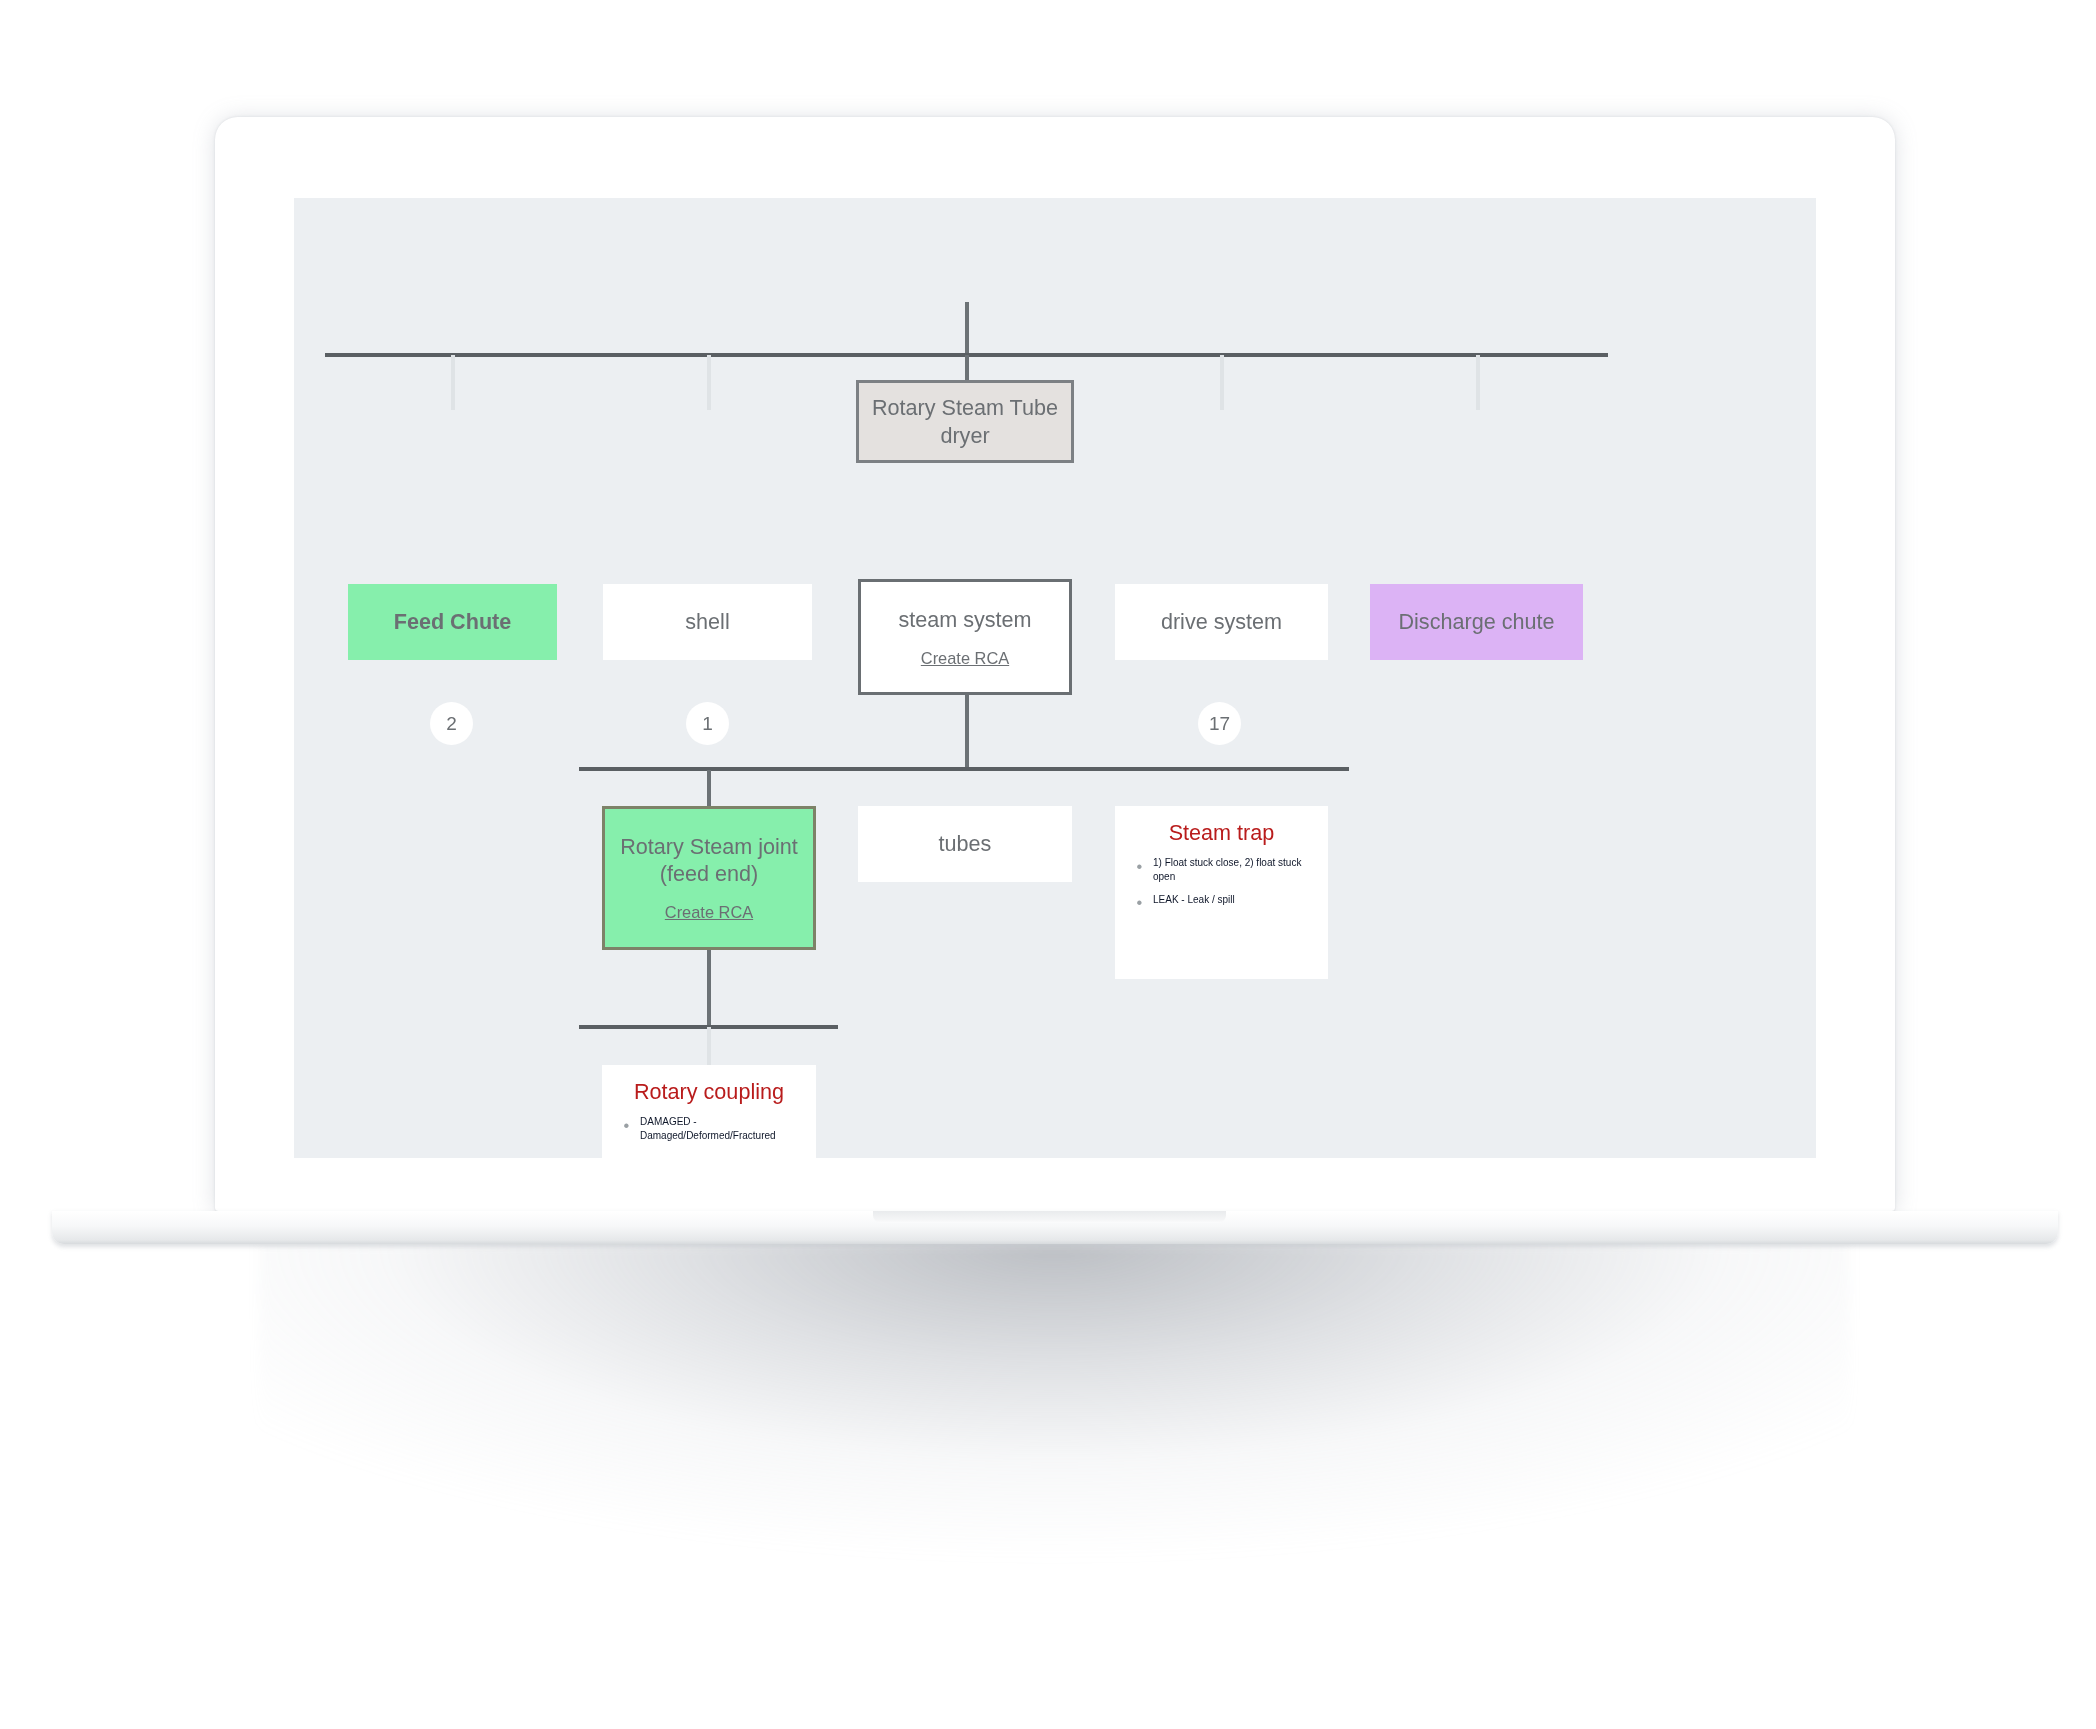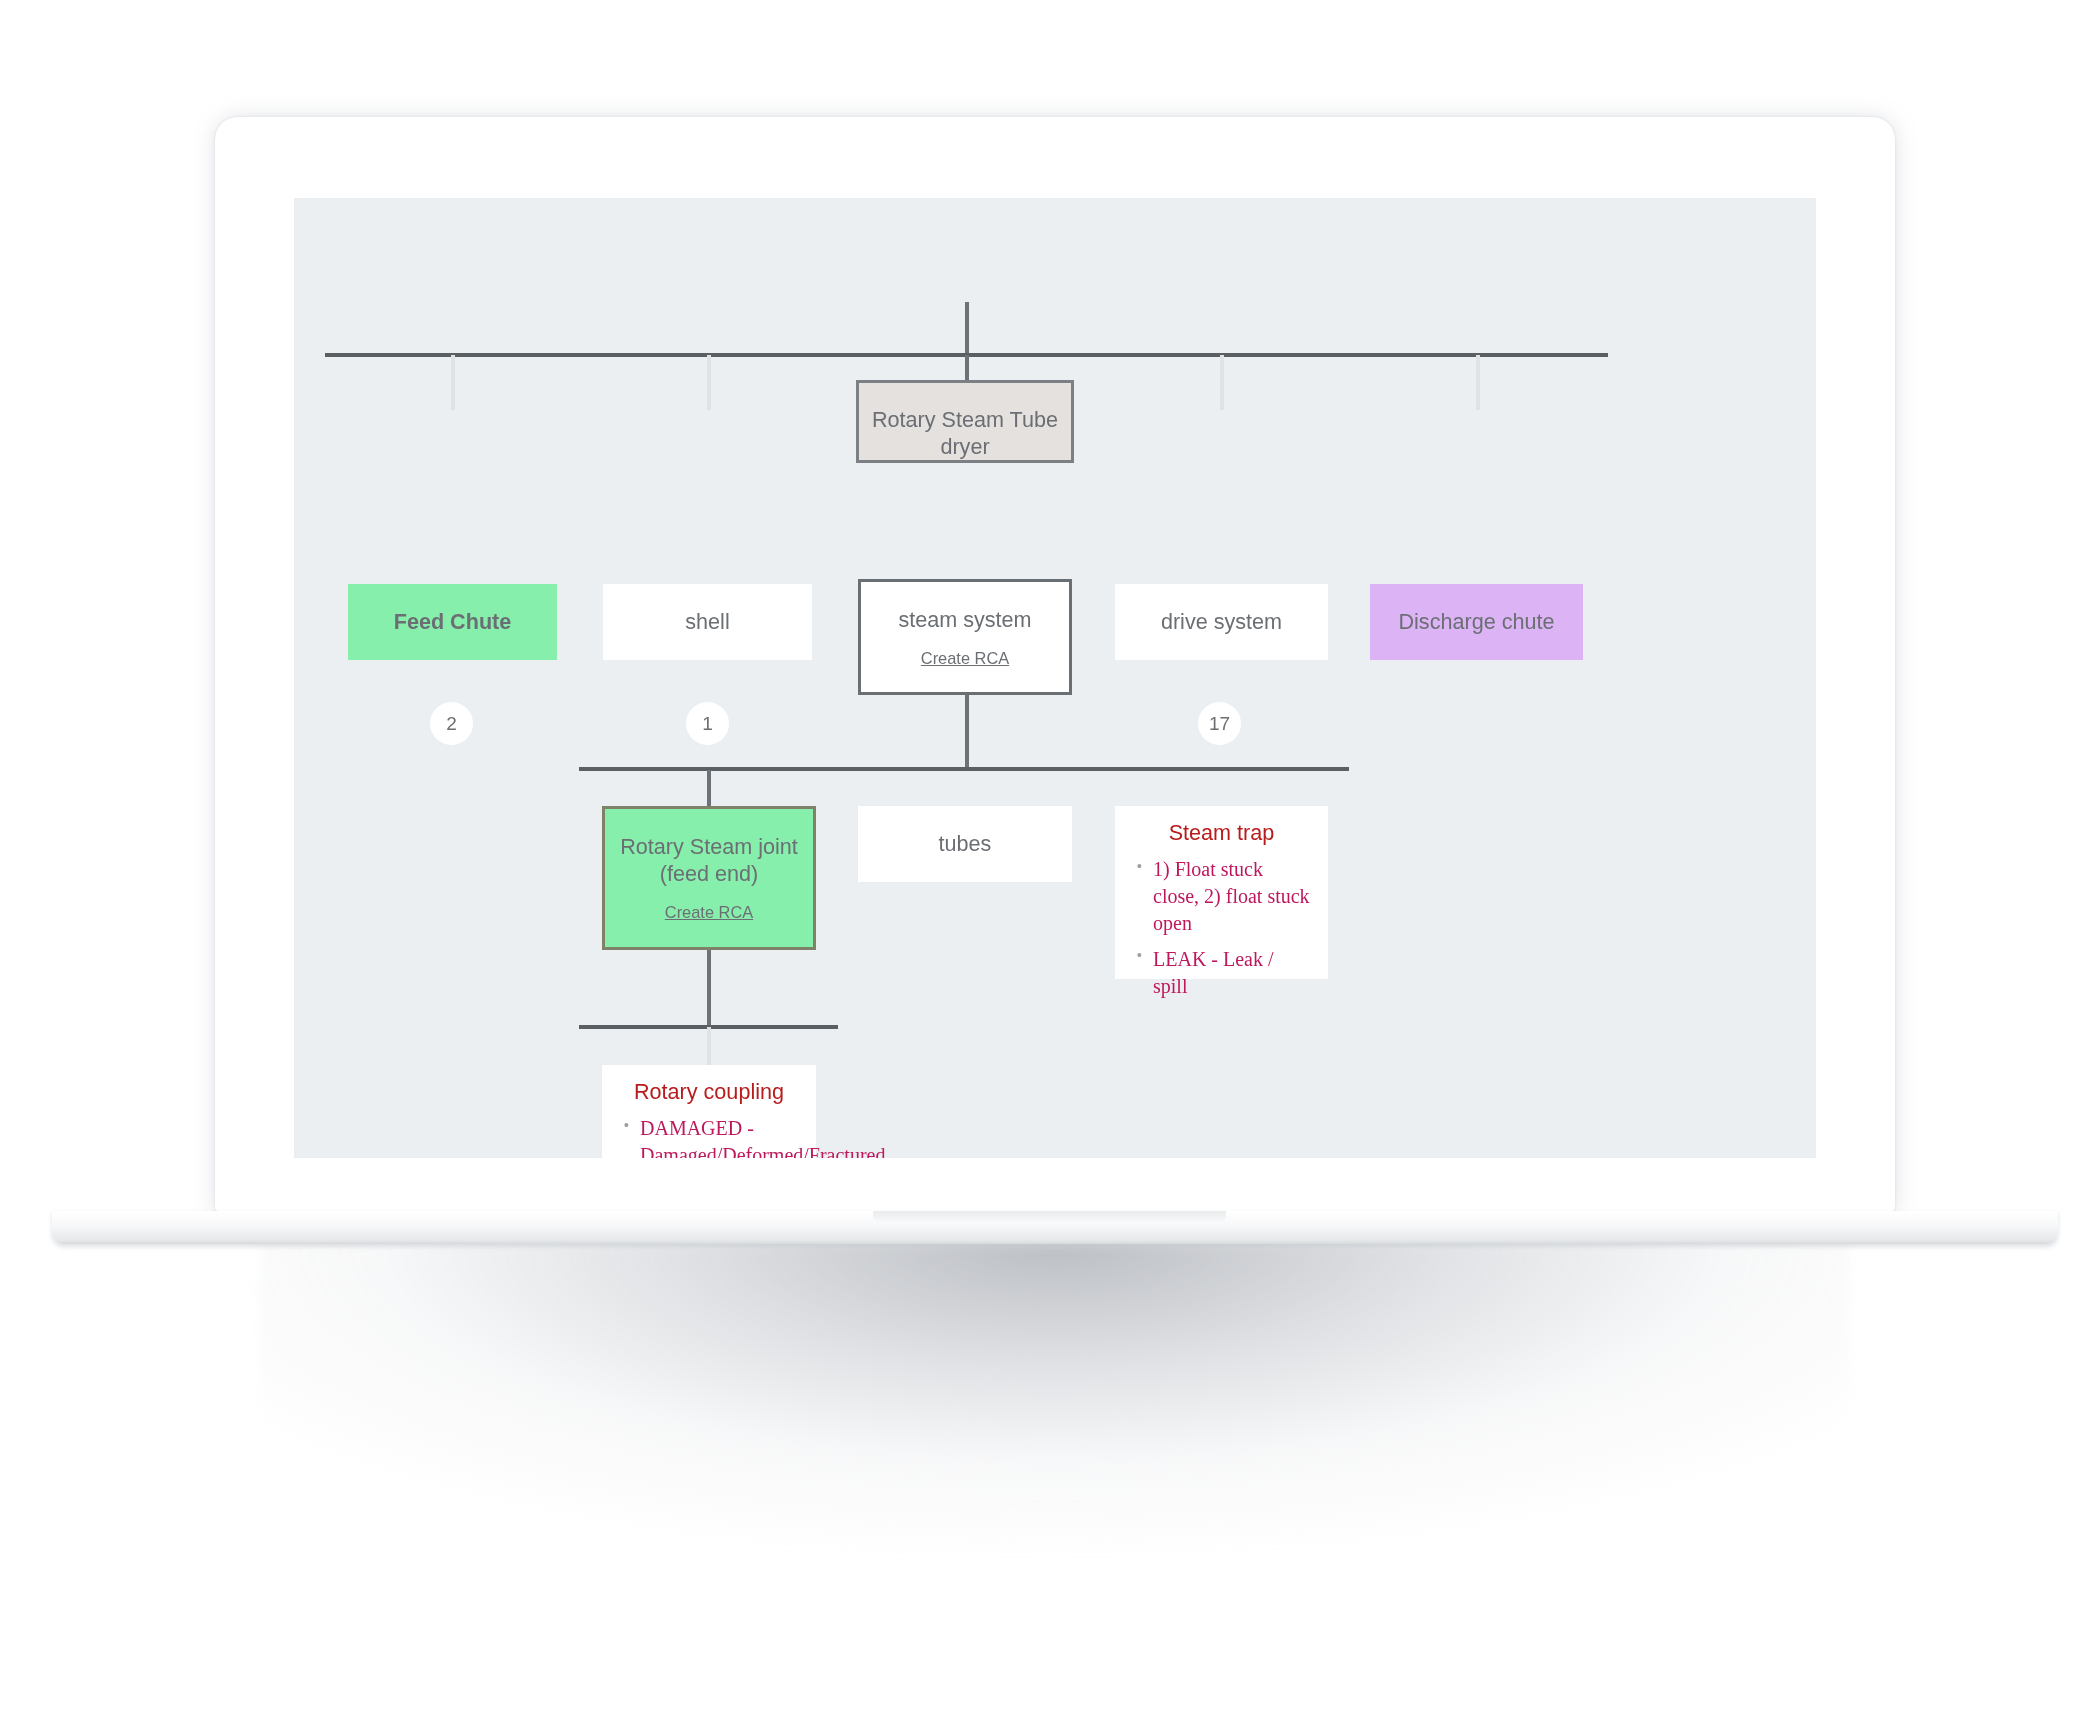--- a/index.html
+++ b/index.html
@@ -98,21 +98,20 @@
   .node-plain {
     background: #ffffff;
   }
   .node-bordered {
     background: #ffffff;
     border: 3.5px solid #6a6f73;
   }
   .node-root {
     background: #e4e1df;
     border: 3.5px solid #7c8084;
-    justify-content: flex-end;
   }
   .node-olive {
     background: #86efac;
     border: 3.5px solid #7d8268;
   }
   .node-blue  { background: #86efac; font-weight: bold; }
   .node-purple{ background: #dcb3f5; }
 
   .node-title { white-space: pre-line; }
   .rca-link {
@@ -138,25 +137,24 @@
     font-size: 21.6px;
     margin-bottom: 10.4px;
   }
   .node-list ul {
     margin: 0;
     padding: 0 3.5px 0 26px;
     list-style: none;
   }
   .node-list li {
     position: relative;
-    color: #be185d;
-    font-size: 20px;
+    color: #0f172a;
+    font-size: 10px;
     line-height: 1.34;
     margin-bottom: 9.5px;
-    font-family: Liberation Serif, serif;
   }
   .node-list li:last-child { margin-bottom: 0; }
   .node-list li::before {
     content: "•";
     position: absolute;
     left: -16.4px;
     top: -0.9px;
     color: #9aa0a4;
     font-size: 16.4px;
   }

